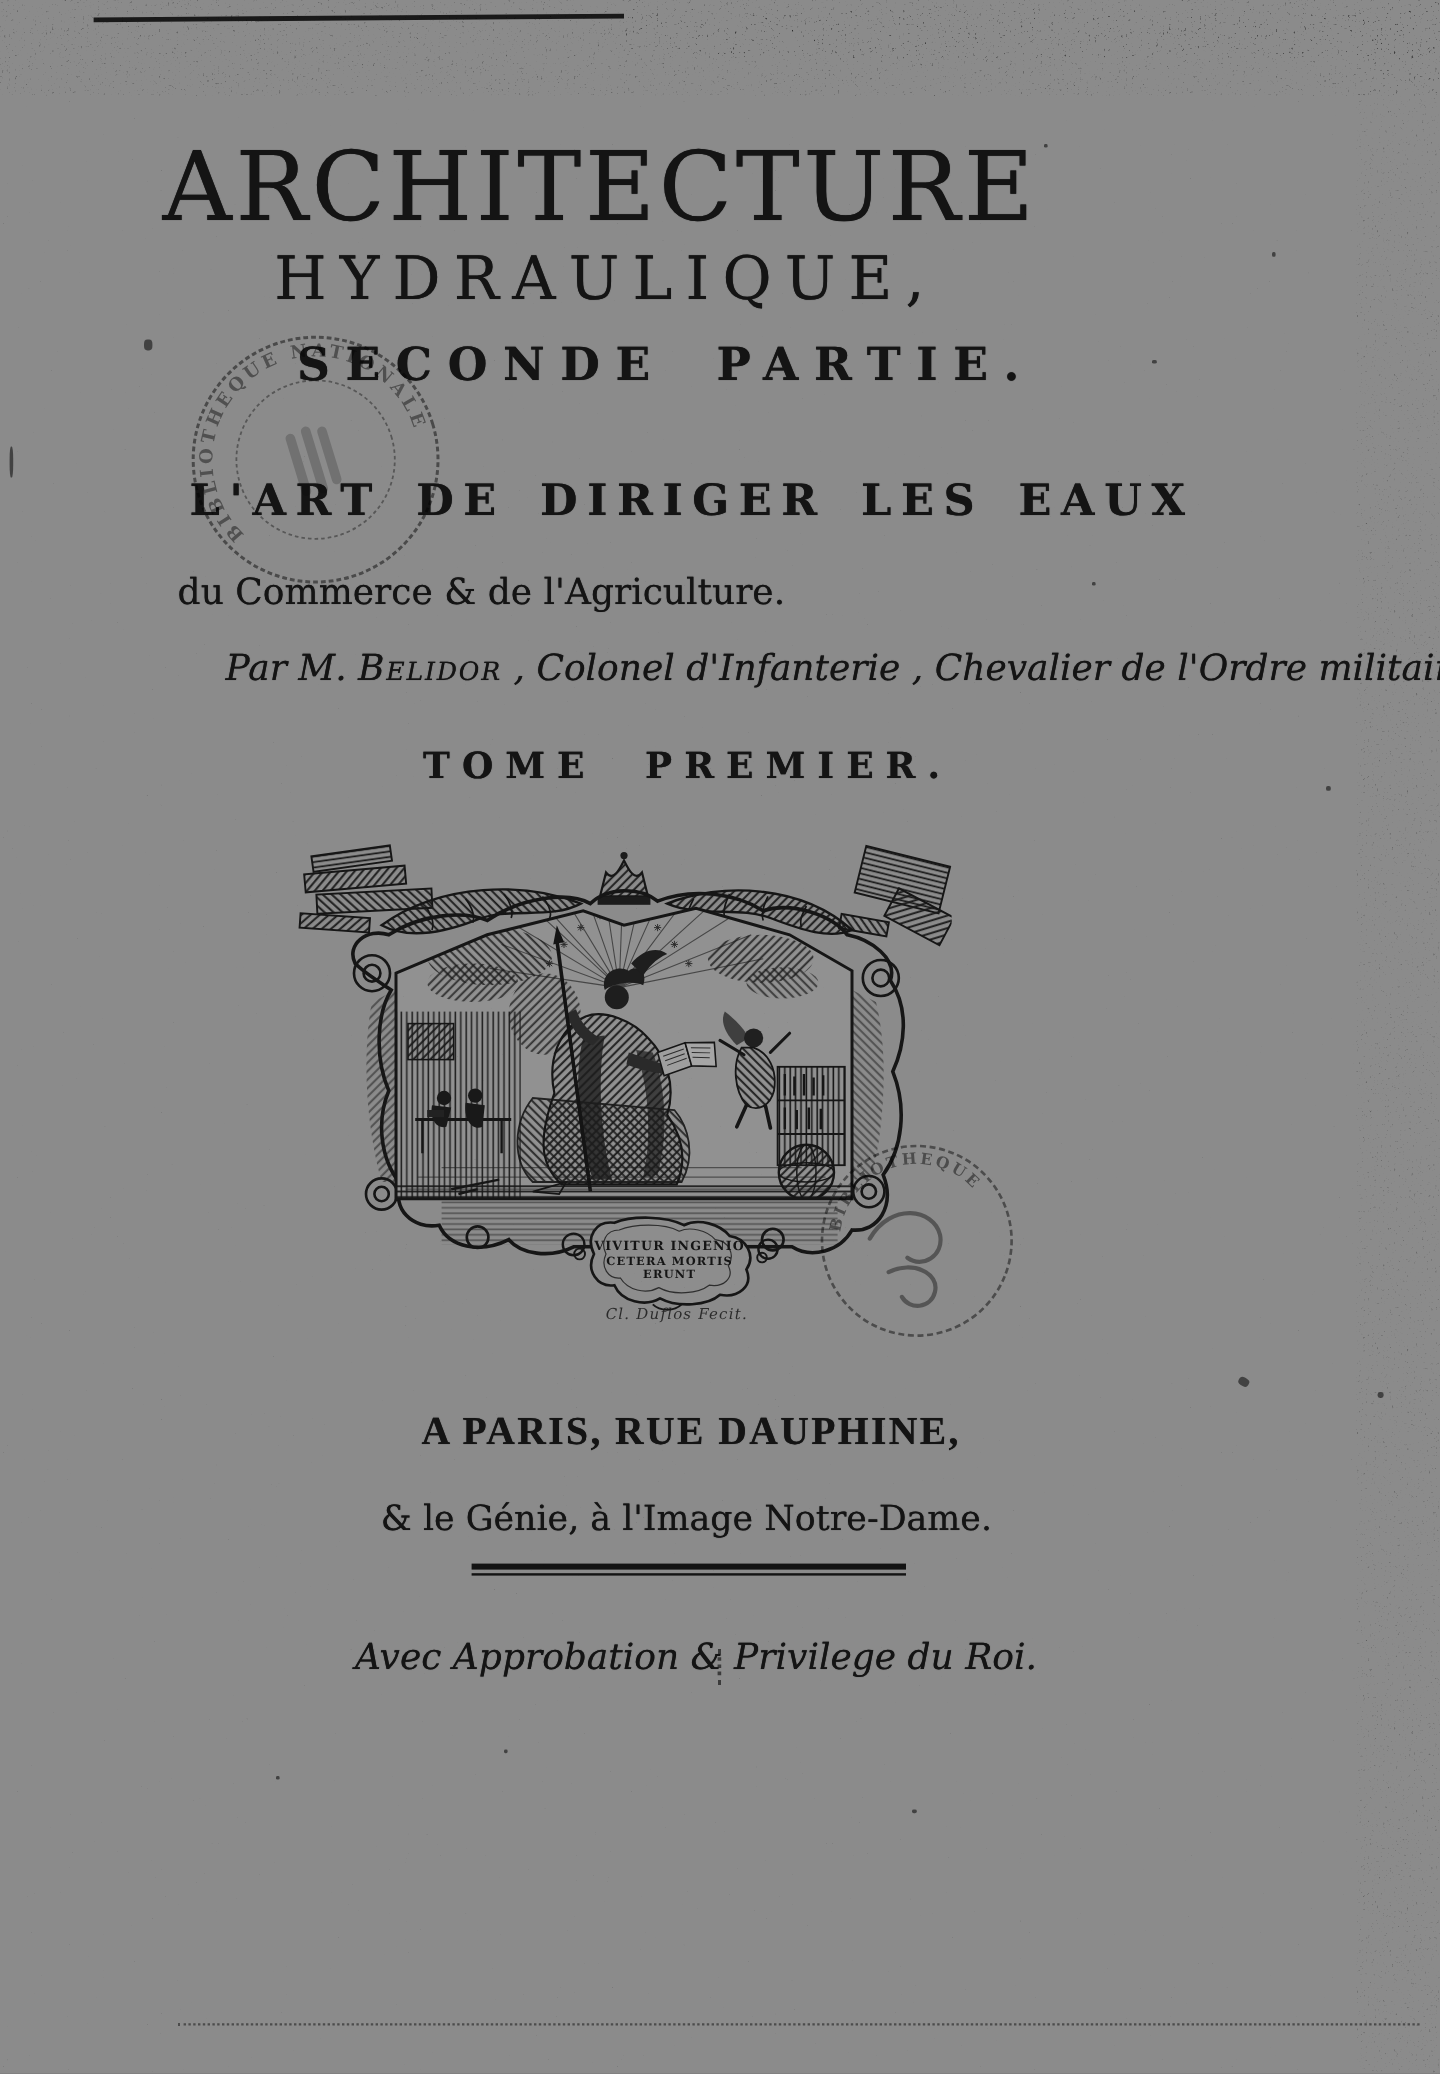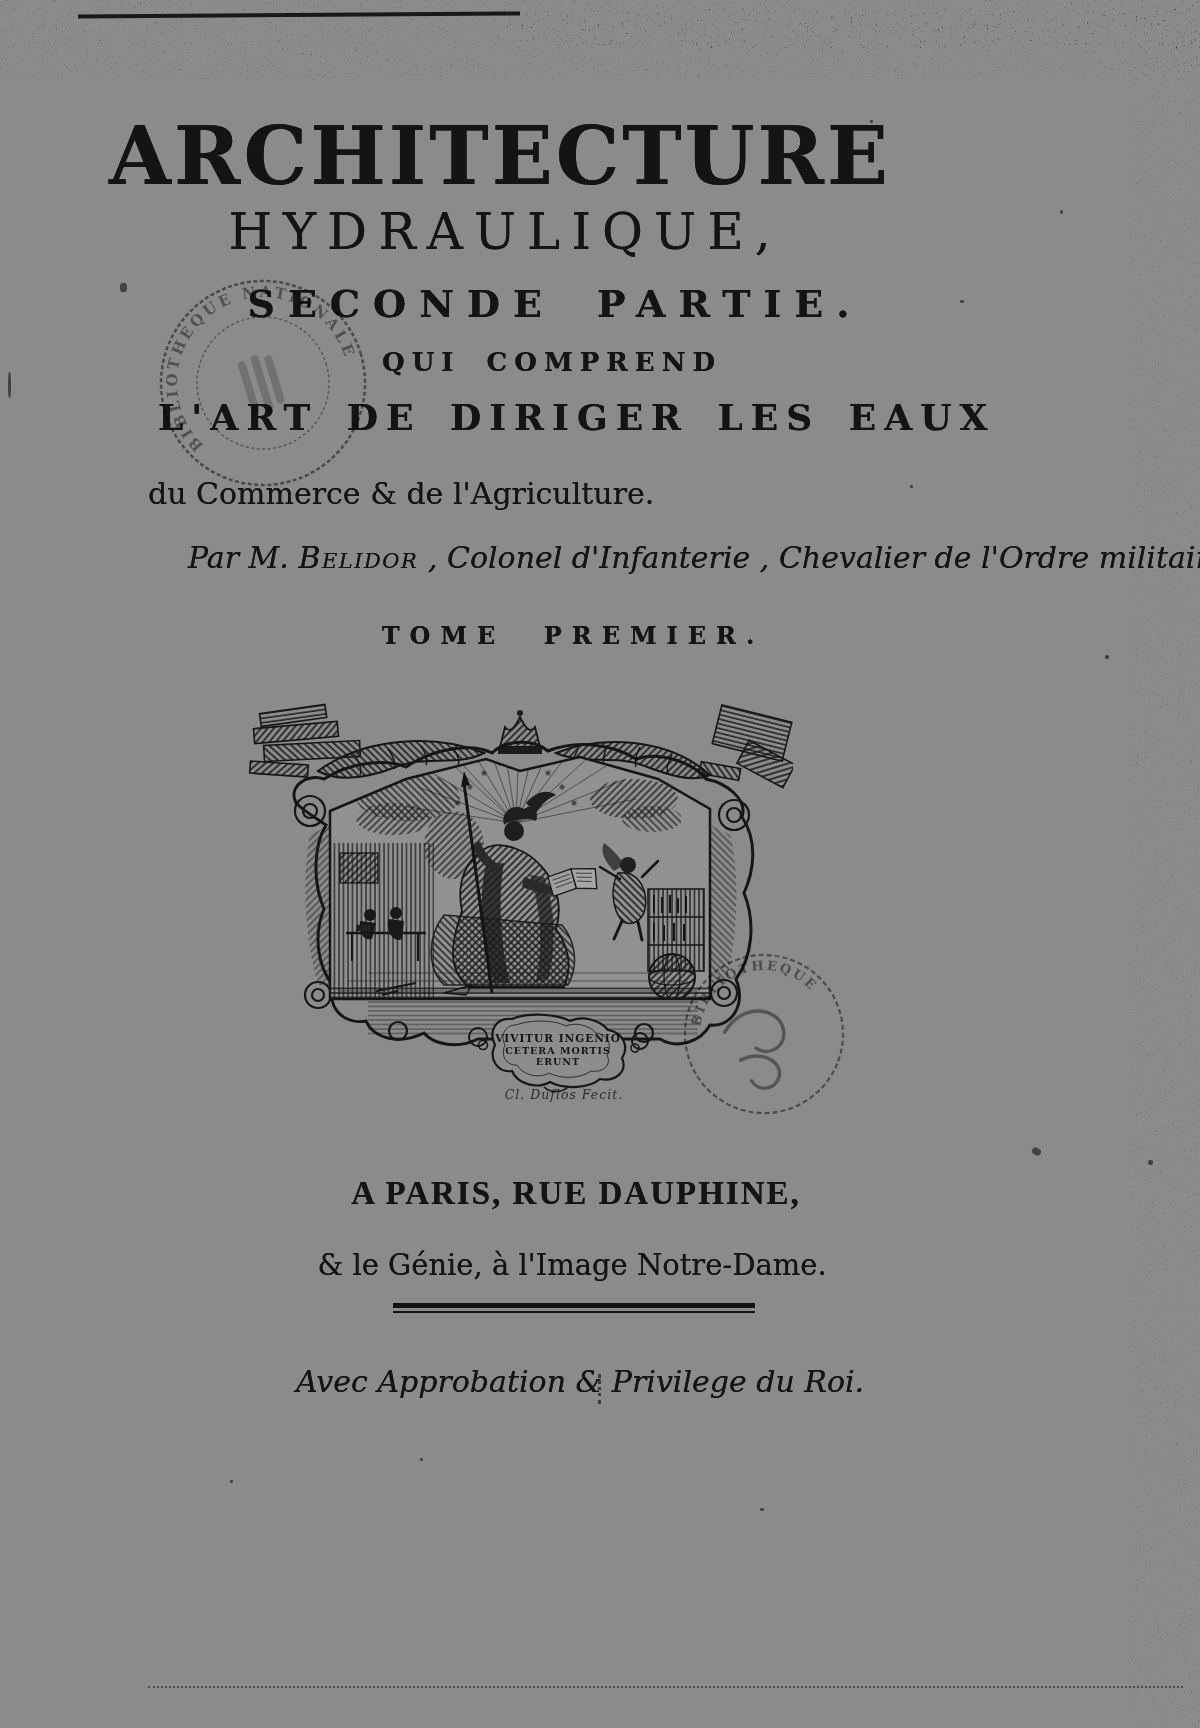--- a/index.html
+++ b/index.html
@@ -4,30 +4,30 @@
 <style>
   html,body{margin:0;padding:0;background:#6e6e6e;}
   .page{
     position:relative;width:1200px;height:1728px;margin:0 auto;
     background:#8b8b8b;overflow:hidden;
     font-family:"DejaVu Serif","Liberation Serif",serif;color:#141414;
   }
   .line{position:absolute;line-height:1.08;white-space:nowrap;
         text-shadow:0 0 .6px rgba(10,10,10,.85);}
   .ctr{text-align:center;width:800px;}
-  .t1{left:100px;top:113px;font-size:80px;font-weight:bold;letter-spacing:3px;}
+  .t1{left:100px;top:113px;font-size:80px;font-weight:normal;letter-spacing:3px;}
   .t2{left:105px;top:205px;font-size:50px;font-weight:normal;letter-spacing:11px;}
   .t3{left:155px;top:283px;font-size:38px;font-weight:bold;letter-spacing:13px;word-spacing:16px;}
   .qc{left:152px;top:348px;font-size:26px;font-weight:bold;letter-spacing:7px;word-spacing:10px;}
   .art{left:158px;top:398px;font-size:36px;font-weight:bold;letter-spacing:8px;word-spacing:8px;}
   .sub1{left:156px;top:438px;font-size:30px;}
   .sub2{left:148px;top:478px;font-size:30px;}
   .auth1{left:188px;top:542px;font-size:30px;font-style:italic;}
   .auth2{left:155px;top:572px;font-size:28px;font-style:italic;}
-  .tome{left:173px;top:623px;font-size:24px;font-weight:bold;letter-spacing:10px;word-spacing:20px;}
+  .tome{left:173px;top:623px;font-size:30px;font-weight:bold;letter-spacing:10px;word-spacing:20px;}
   .city{left:176px;top:1176px;font-size:33px;font-weight:bold;letter-spacing:2px;font-family:Liberation Serif, serif;}
   .chez{left:168px;top:1214px;font-size:29px;}
   .genie{left:172px;top:1250px;font-size:29px;}
   .mdccl{left:175px;top:1328px;font-size:30px;font-weight:bold;letter-spacing:5px;word-spacing:12px;}
   .avec{left:180px;top:1366px;font-size:30px;font-style:italic;}
   .sc{font-variant:small-caps;letter-spacing:1.5px;}
   .rule{position:absolute;left:393px;top:1303px;width:362px;}
   .rule .r1{height:5px;background:#131313;}
   .rule .r2{height:2px;background:#131313;margin-top:3px;}
   .topline{position:absolute;left:78px;top:13px;width:442px;height:3.5px;
@@ -46,21 +46,20 @@
 </head>
 <body>
 
 <div class="page">
 
   <div class="topline"></div>
 
   <div class="line ctr t1">ARCHITECTURE</div>
   <div class="line ctr t2">HYDRAULIQUE,</div>
   <div class="line ctr t3">SECONDE PARTIE.</div>
-  <div class="line ctr qc">QUI COMPREND</div>
   <div class="line ctr art">L'ART DE DIRIGER LES EAUX</div>
   <div class="line sub2">du Commerce &amp; de l'Agriculture.</div>
 
   <div class="line ctr auth1"><span>Par M. </span><span class="sc">Belidor</span><span> , Colonel d'Infanterie , Chevalier de l'Ordre militaire</span></div>
 
   <div class="line ctr tome">TOME PREMIER.</div>
 
   <svg class="vignette" width="545" height="410" viewBox="0 0 545 410" xmlns="http://www.w3.org/2000/svg">
     <defs>
       <pattern id="hd1" width="5" height="5" patternUnits="userSpaceOnUse" patternTransform="rotate(45)">

